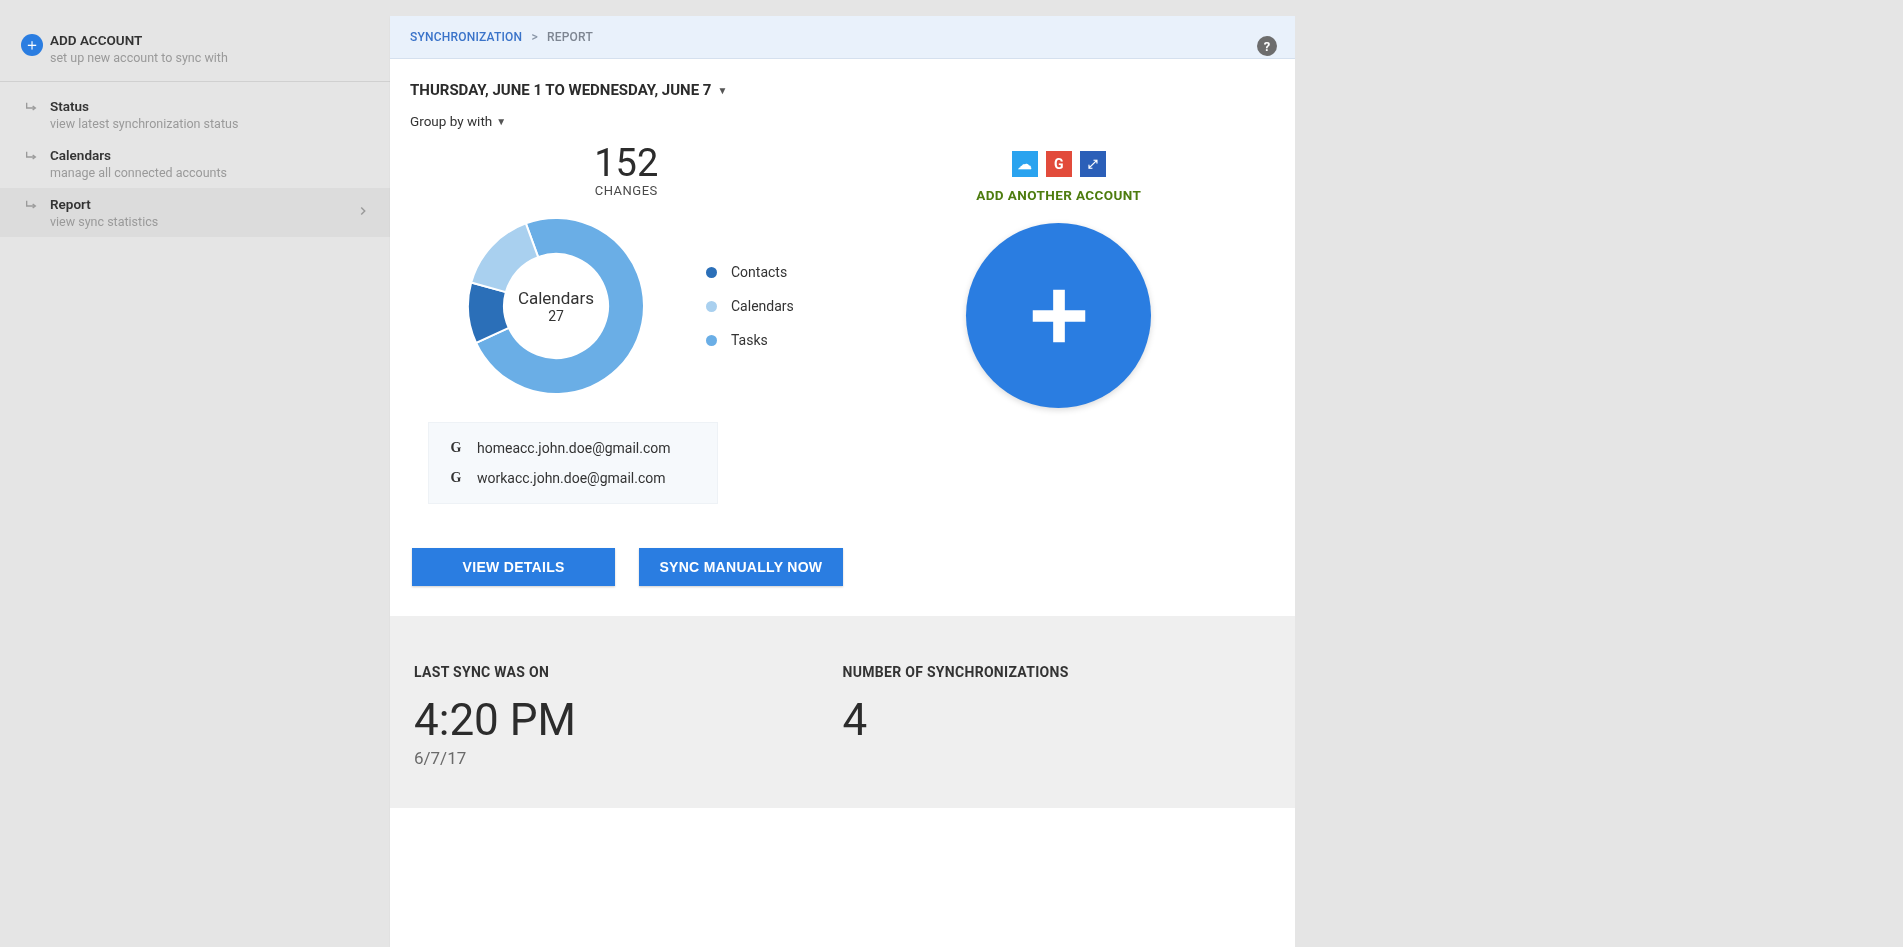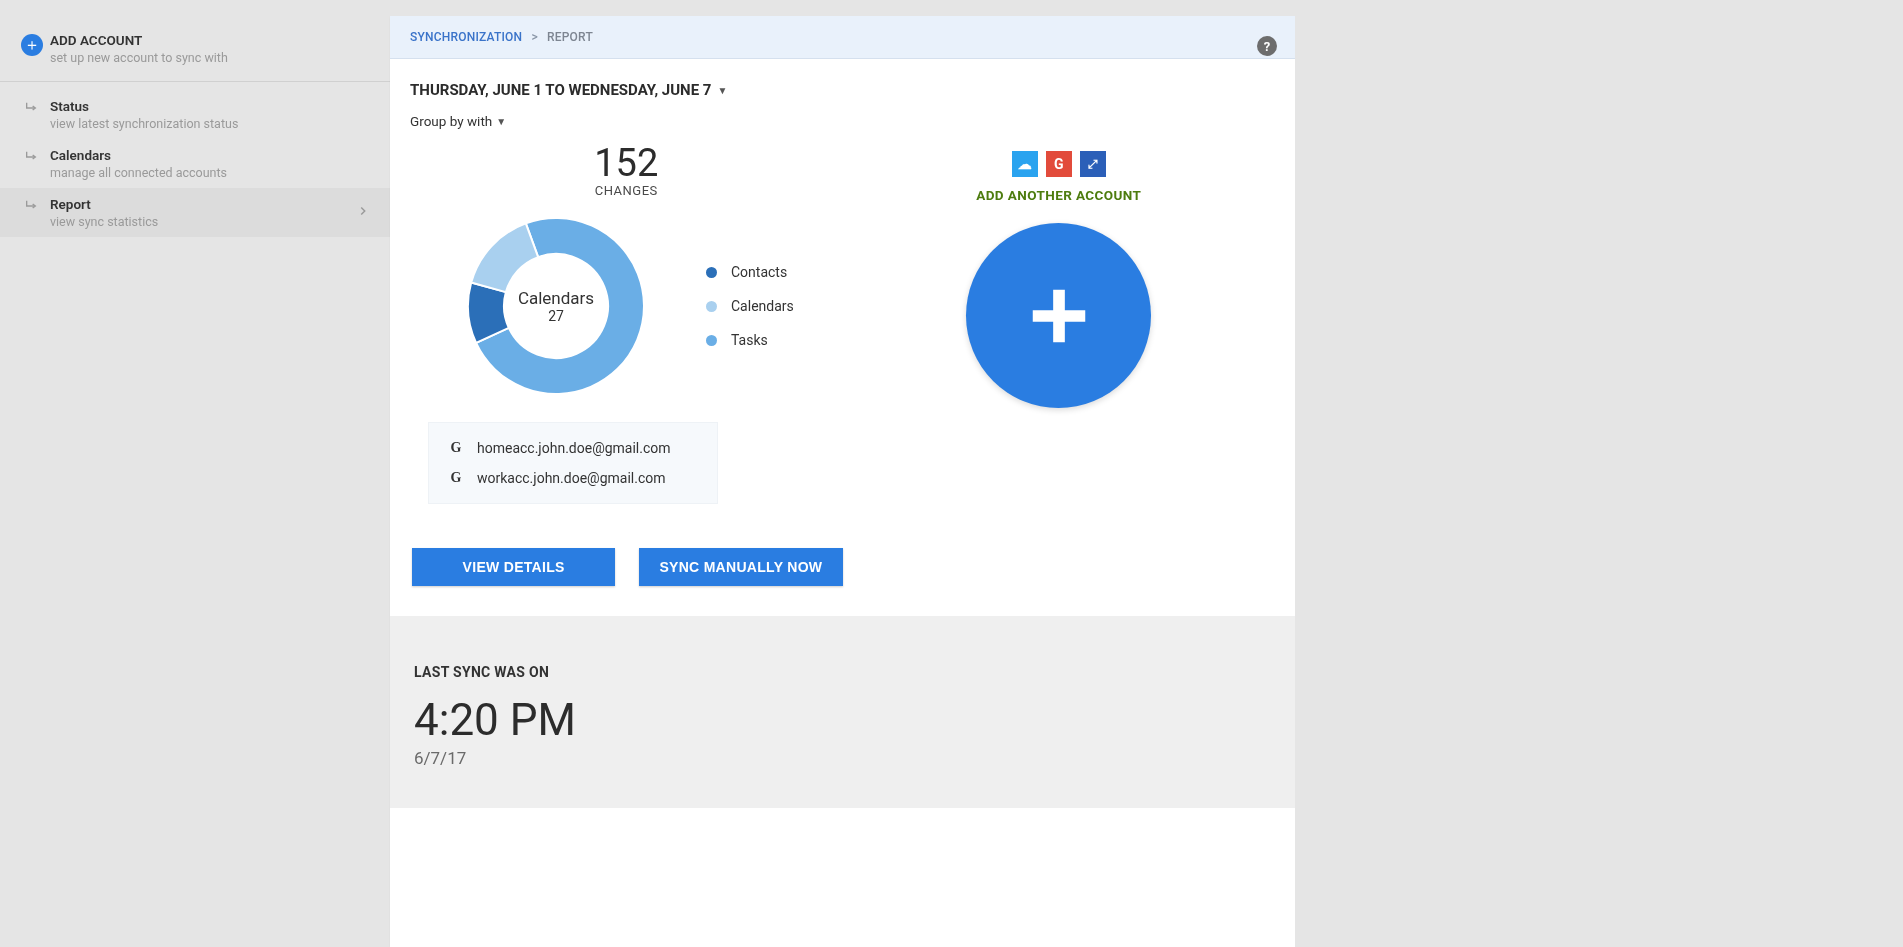--- a/index.html
+++ b/index.html
@@ -375,17 +375,21 @@
         </div>
       </div>
     </div>
 
     <div class="bottom">
       <div class="stat">
         <div class="stat-label">LAST SYNC WAS ON</div>
         <div class="stat-big">4:20 PM</div>
         <div class="stat-sub">6/7/17</div>
       </div>
+      <div class="stat">
+        <div class="stat-label">NUMBER OF SYNCHRONIZATIONS</div>
+        <div class="stat-big">4</div>
+      </div>
     </div>
   </main>
 
   <div class="right-gutter"></div>
 </div>
 
 </body></html>

